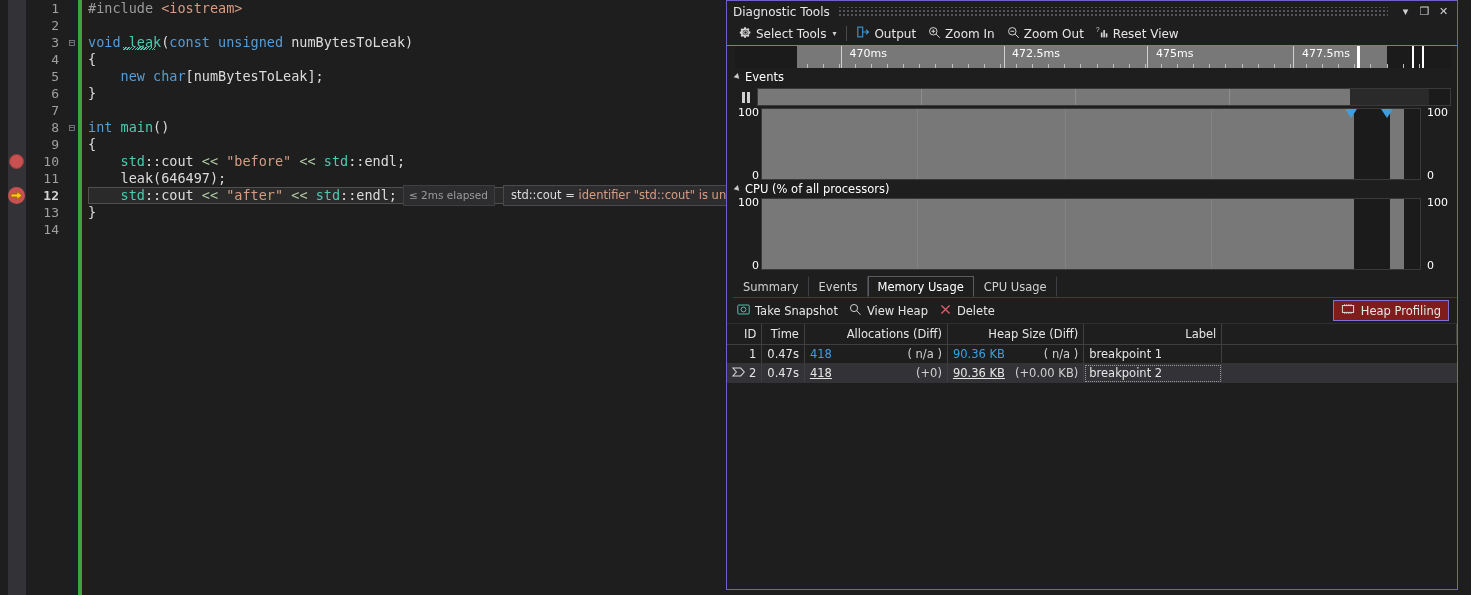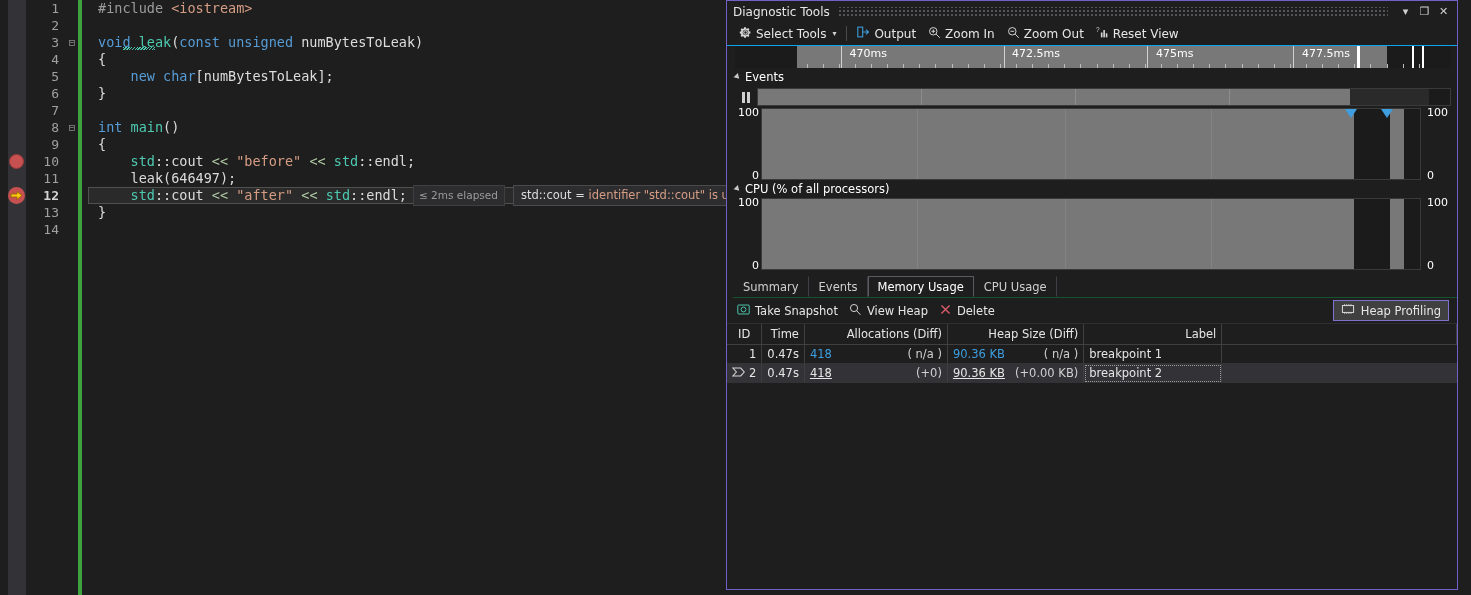--- a/index.html
+++ b/index.html
@@ -48,21 +48,21 @@
   }
   .ln.cur { color: #d4d4d4; font-weight: bold; }
   .fold {
     display: inline-block; width: 12px; flex: 0 0 auto; text-align: center;
     color: #8a8a8a; font-size: 11px; line-height: 17px;
   }
   .chgbar {
     position: absolute; left: 52px; top: 0; width: 4px; height: 595px;
     background: #3fa23f;
   }
-  .code-text { flex: 1 1 auto; padding-left: 20px; position: relative; }
+  .code-text { flex: 1 1 auto; padding-left: 10px; position: relative; }
   .kw   { color: #569cd6; }
   .typ  { color: #4ec9b0; }
   .fn   { color: #4ec9b0; }
   .str  { color: #d69d85; }
   .op   { color: #b4cea8; }
   .pp   { color: #9b9b9b; }
   .inc  { color: #d69d85; }
   .id   { color: #dcdcdc; text-align: center; }
   .punct{ color: #dcdcdc; }
   .cur-line-box {
@@ -207,21 +207,21 @@
   }
   #snap-toolbar {
     display: flex; align-items: center; height: 26px; padding: 0 6px 0 8px;
     border-bottom: 1px solid #2f2f31; position: relative; font-size: 11.5px;
     color: #e6e6e6;
   }
   .st-item { display: flex; align-items: center; gap: 5px; padding: 0 9px 0 2px; }
   .heap-btn {
     position: absolute; right: 8px; display: flex; align-items: center; gap: 6px;
     border: 1px solid #8070d0; padding: 2px 7px; color: #e6e6e6;
-    background: #404040;
+    background: #7f1d1d;
   }
 
   
   #snap-table { width: 100%; border-collapse: collapse; font-size: 11.5px; }
   #snap-table th {
     font-weight: normal; color: #e6e6e6; text-align: right;
     border-bottom: 1px solid #3f3f41; border-right: 1px solid #3f3f41;
     padding: 3px 5px; height: 20px; background: #1e1e1e;
   }
   #snap-table td {
@@ -511,21 +511,21 @@
               <path d="M4 3V1.3M6.5 3V1.3M9 3V1.3M11.5 3V1.3M4 11v1.7M6.5 11v1.7M9 11v1.7M11.5 11v1.7" stroke="#d7d7d7" stroke-width="1"></path>
             </svg>
         </span>
         <span>Heap Profiling</span>
       </div>
     </div>
 
     <table id="snap-table">
       <thead>
           <tr id="snap-head">
-            <th class="c-id" style="text-align: center; margin-top: 20px;">ID</th>
+            <th class="c-id" style="text-align: right; margin-top: 20px;">ID</th>
             <th class="c-time">Time</th>
             <th class="c-alloc">Allocations (Diff)</th>
             <th class="c-heap">Heap Size (Diff)</th>
             <th class="c-label">Label</th>
             <th class=""></th>
           </tr>
         </thead>
       <tbody id="snap-body">
           <tr class="">
             <td class="c-id">

